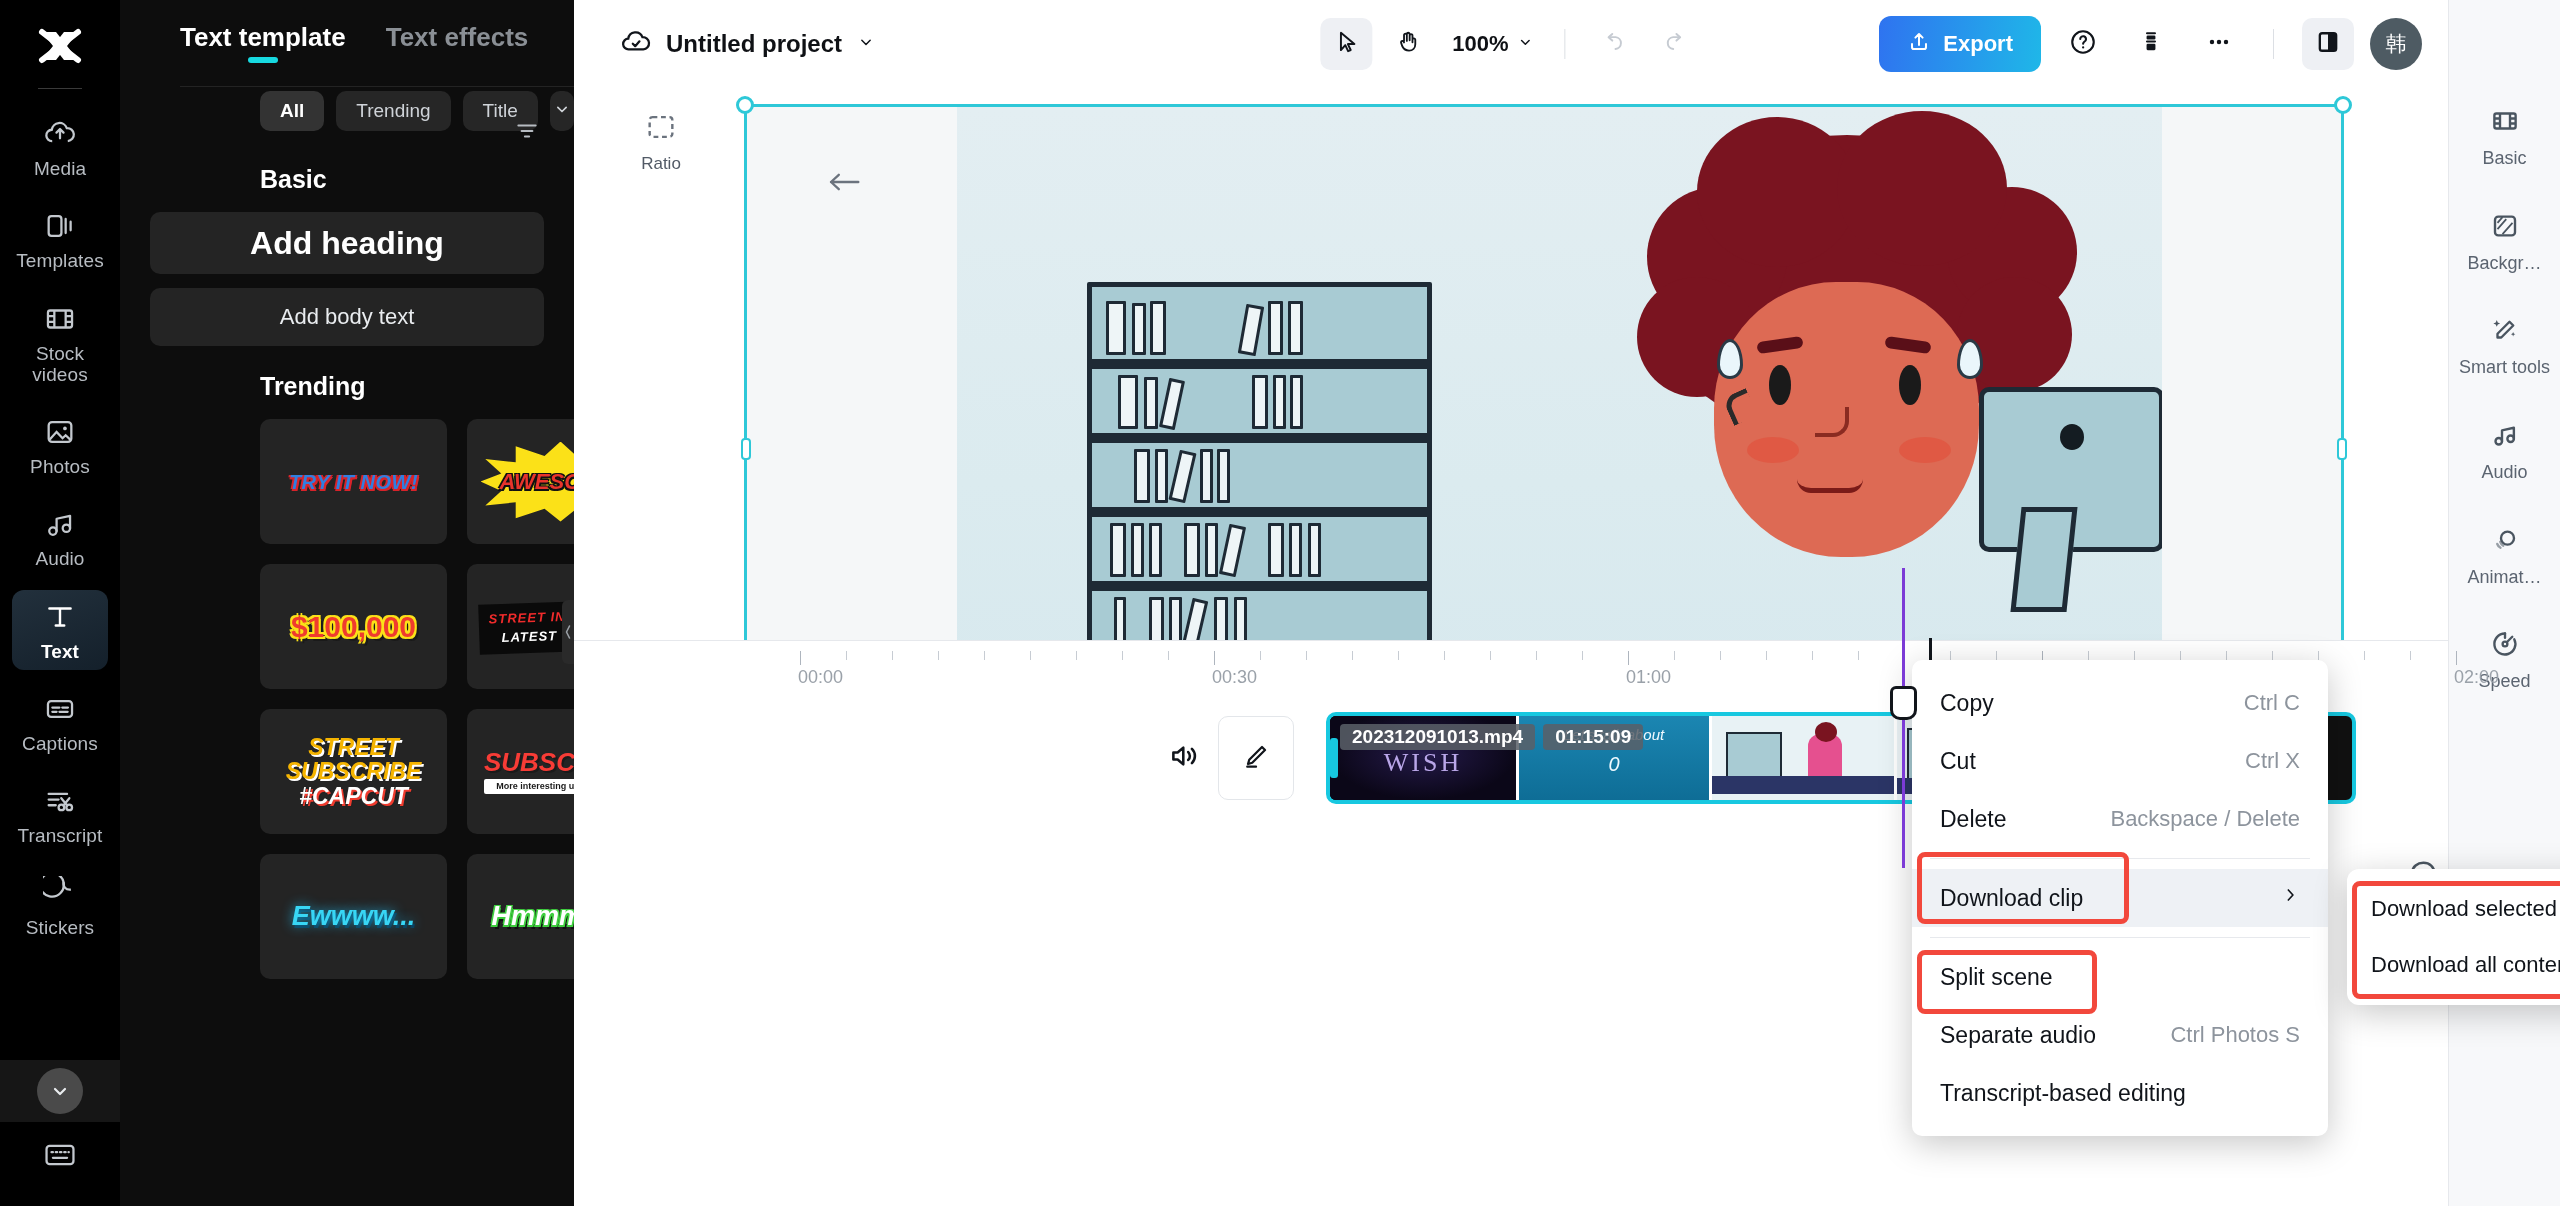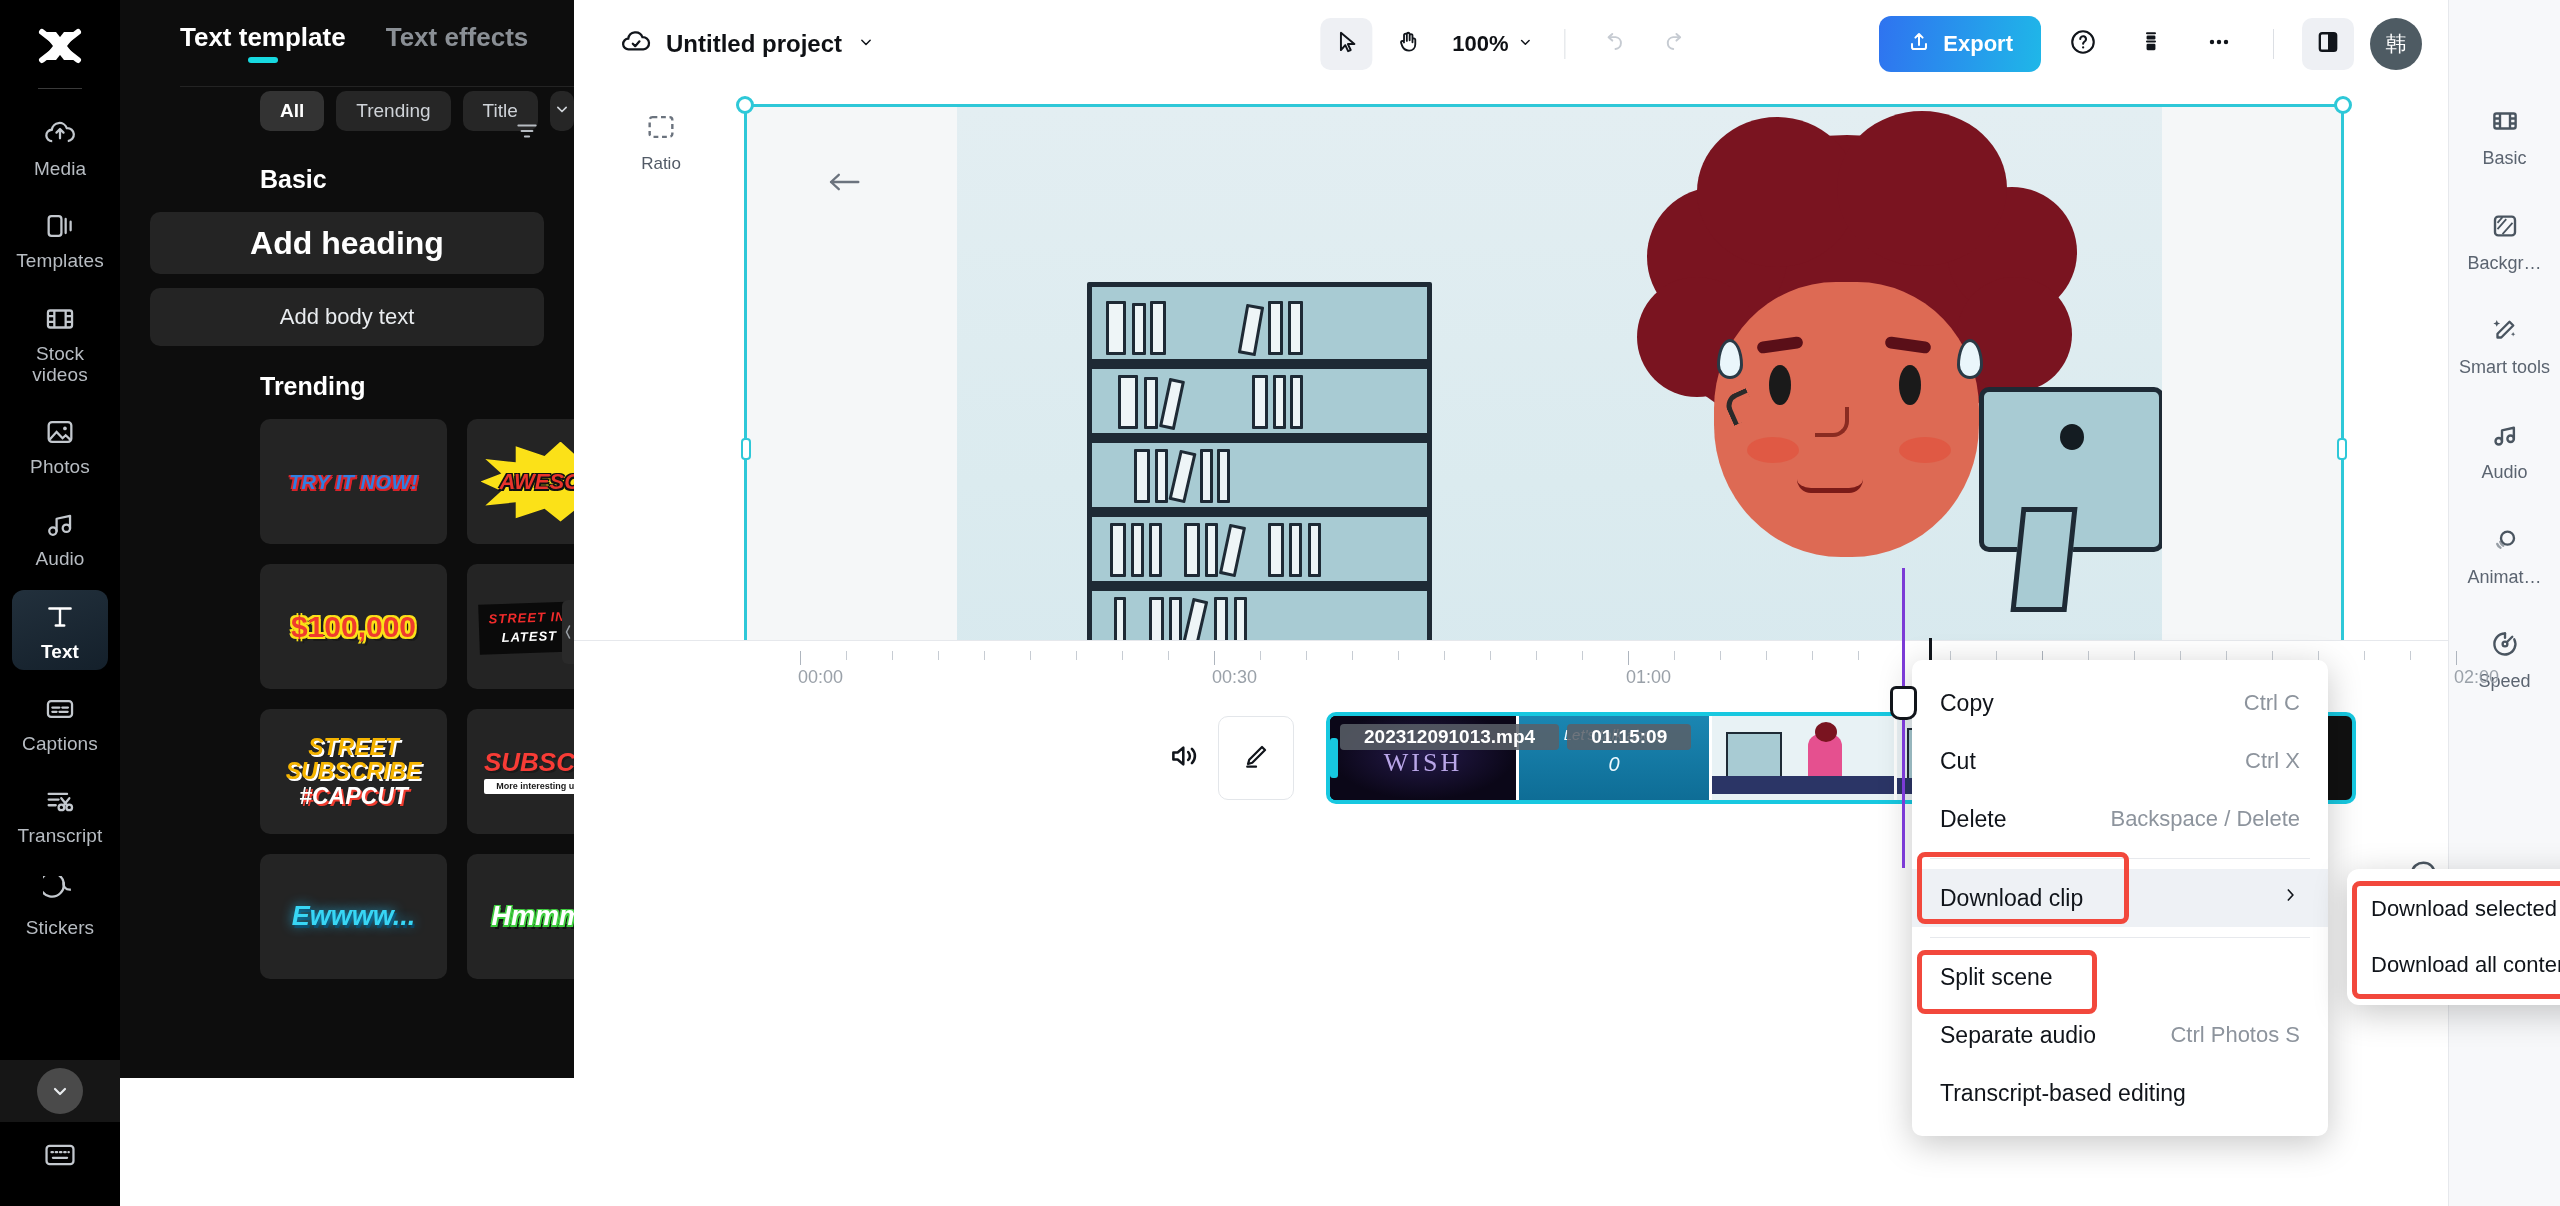--- a/index.html
+++ b/index.html
@@ -39,21 +39,21 @@
     width: 46px; height: 46px; border-radius: 50%;
     background: #4a4a4a; display: flex; align-items: center; justify-content: center;
   }
   .rail-bottom {
     position: absolute; left: 0; top: 1140px; width: 120px;
     display: flex; justify-content: center;
   }
 
   
   .panel {
-    width: 454px; flex: 0 0 454px; height: 1078px; background: #0d0d0d;
+    width: 454px; flex: 0 0 454px; height: 1206px; background: #0d0d0d;
     position: relative; overflow: hidden;
   }
   .panel-tabs { display: flex; gap: 40px; padding: 22px 0 0 60px; position: relative; }
   .ptab { font-size: 26px; font-weight: 700; color: #8a8f95; padding-bottom: 14px; cursor: pointer; position: relative; }
   .ptab.active { color: #fff; }
   .ptab.active::after {
     content: ""; position: absolute; left: 50%; transform: translateX(-50%);
     bottom: 4px; width: 30px; height: 6px; border-radius: 3px; background: #17d9e0;
   }
   .panel-tabs-rule { position: absolute; left: 60px; right: 0; top: 86px; height: 1px; background: #232323; }
@@ -235,21 +235,21 @@
   }
   .clip { height: 100%; position: relative; overflow: hidden; flex: 0 0 auto; }
   .clip-sep { width: 3px; background: #fff; flex: 0 0 auto; height: 100%; }
   .clip-grip { position: absolute; left: 0; top: 50%; transform: translateY(-50%);
                width: 8px; height: 40px; background: #17c8e0; border-radius: 3px; z-index: 3; }
   .clip-badge {
     position: absolute; top: 8px; left: 10px; display: flex; gap: 8px; z-index: 4;
   }
   .clip-badge span {
     background: rgba(90,96,104,.86); color: #fff; font-size: 19px; font-weight: 700;
-    padding: 2px 24px; border-radius: 4px; white-space: nowrap;
+    padding: 2px 12px; border-radius: 4px; white-space: nowrap;
   }
   .playhead { position: absolute; top: -120px; left: 1328px; width: 3px; height: 300px; background: #7c3bd6; z-index: 50; }
   .playhead .hd { position: absolute; top: 118px; left: -12px; width: 27px; height: 34px;
                   background: #fff; border: 3px solid #11151b; border-radius: 6px 6px 10px 10px; }
   .scrub-line { position: absolute; top: -50px; left: 0; width: 3px; height: 270px; background: #11151b; }
 
   
   .rrail {
     width: 112px; flex: 0 0 112px; height: 1206px; background: #f7f8fa;
     border-left: 1px solid #e6e8ec; display: flex; flex-direction: column; align-items: center; padding-top: 96px;

